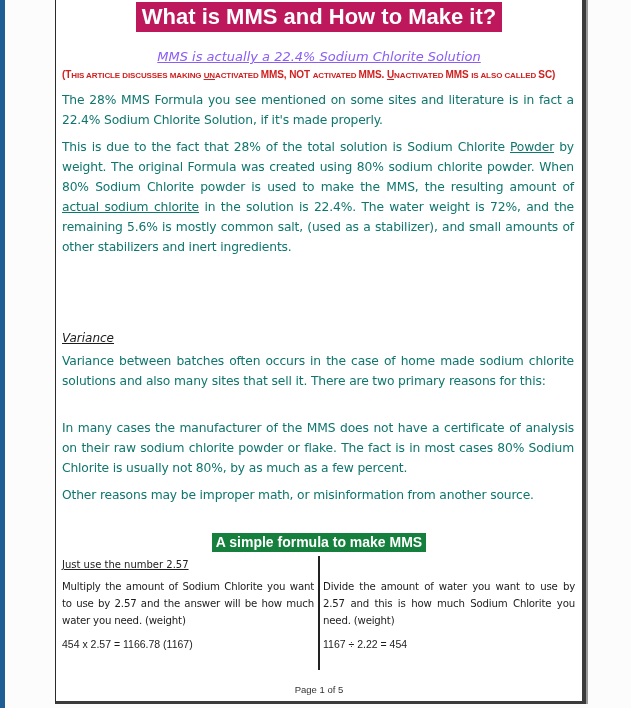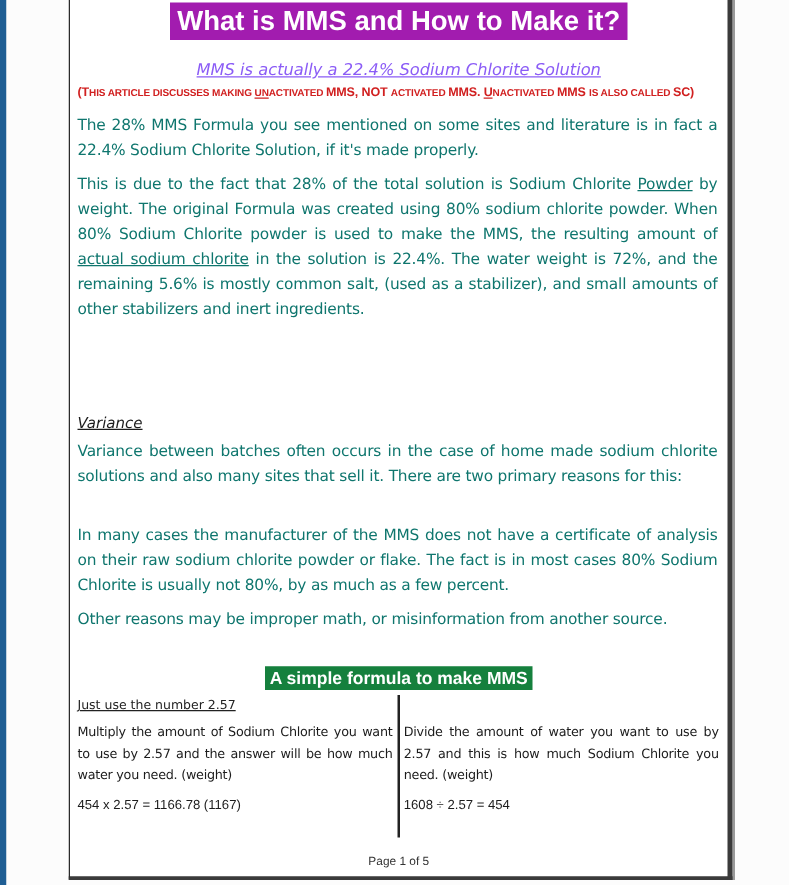--- a/index.html
+++ b/index.html
@@ -12,21 +12,21 @@
     position: absolute; left: 55px; top: -4px; width: 531px; height: 708px;
     background: #ffffff;
     border-left: 1.5px solid #2a2a2a;
     border-right: 4px solid #3b3b3b;
     border-bottom: 3px solid #3b3b3b;
     box-shadow: 2px 0 0 #9a9a9a;
   }
 
   .title-wrap { position: absolute; left: 0; right: 0; top: 6px; text-align: center; }
   .title {
-    display: inline-block; background: #a21caf; color: #fff;
+    display: inline-block; background: #be185d; color: #fff;
     font-family: "Liberation Sans", sans-serif; font-weight: bold;
     font-size: 22px; line-height: 30px; padding: 0 6px;
   }
 
   .subtitle {
     position: absolute; left: 0; right: 0; top: 53px; text-align: center;
     font-family: "DejaVu Sans", sans-serif; font-style: italic;
     font-size: 13px; color: #8b5cf6; text-decoration: underline;
   }
 
@@ -118,16 +118,16 @@
   </div>
 
   <div class="number-h">Just use the number 2.57</div>
 
   <div class="divider"></div>
 
   <div class="col col-left">Multiply the amount of Sodium Chlorite you want to use by 2.57 and the answer will be how much water you need. (weight)</div>
   <div class="col col-right">Divide the amount of water you want to use by 2.57 and this is how much Sodium Chlorite you need. (weight)</div>
 
   <div class="eq eq-left">454 x 2.57 = 1166.78 (1167)</div>
-  <div class="eq eq-right">1608 ÷ 2.57 = 454</div>
+  <div class="eq eq-right">1167 ÷ 2.22 = 454</div>
 
   <div class="footer">Page 1 of 5</div>
 </div>
 
 </body></html>

